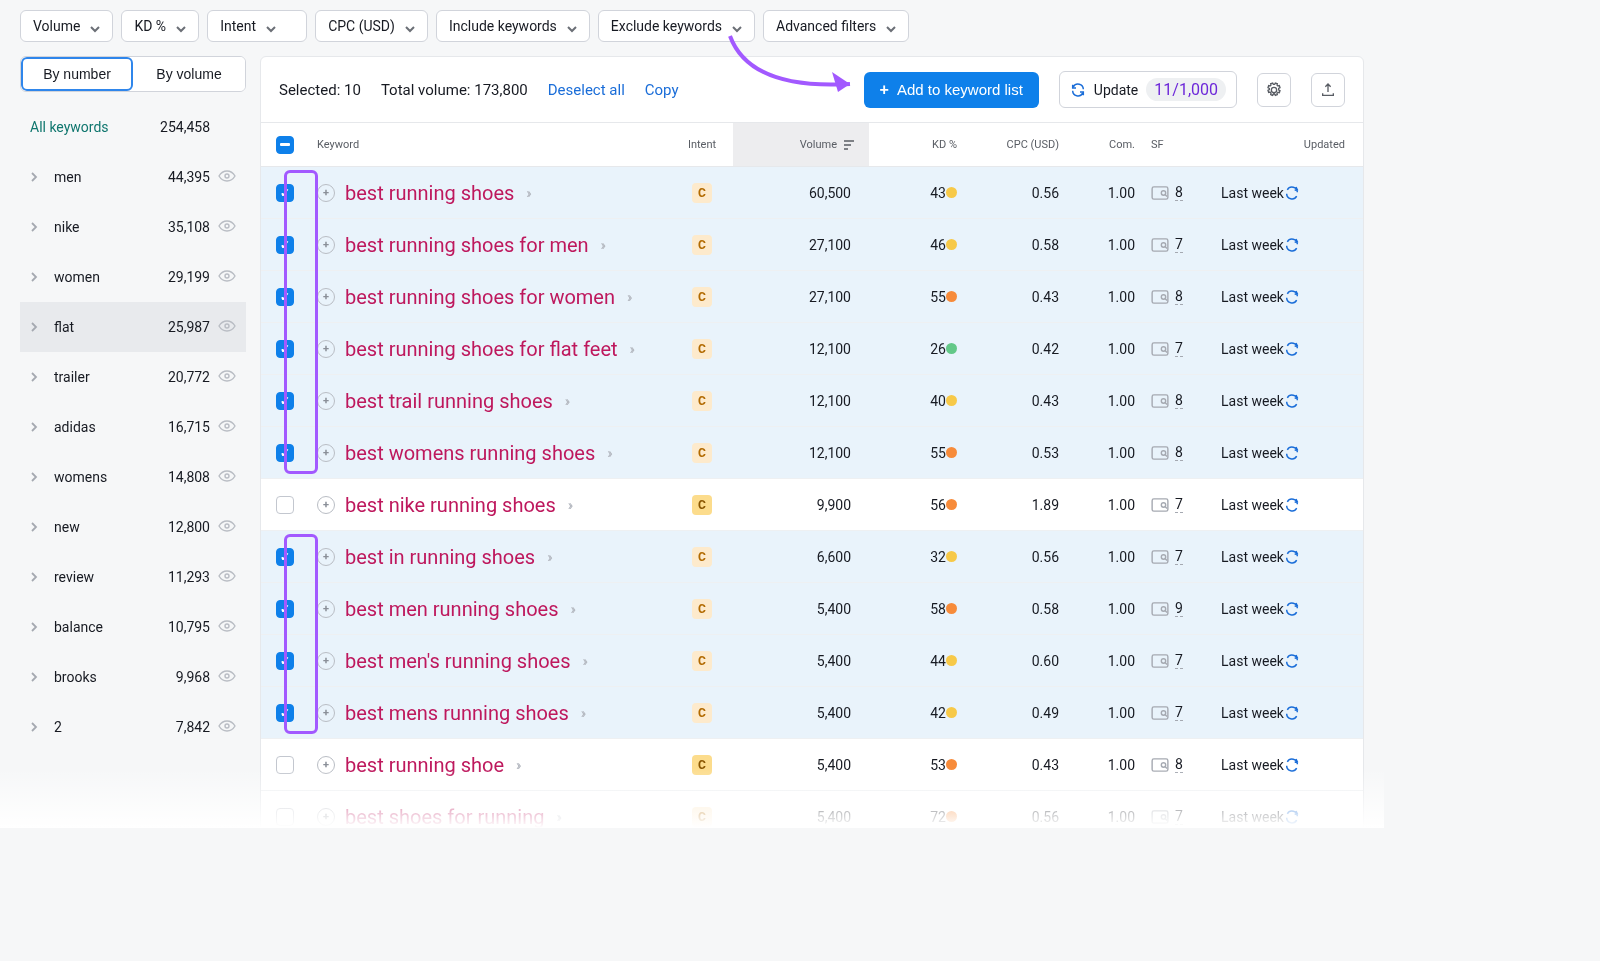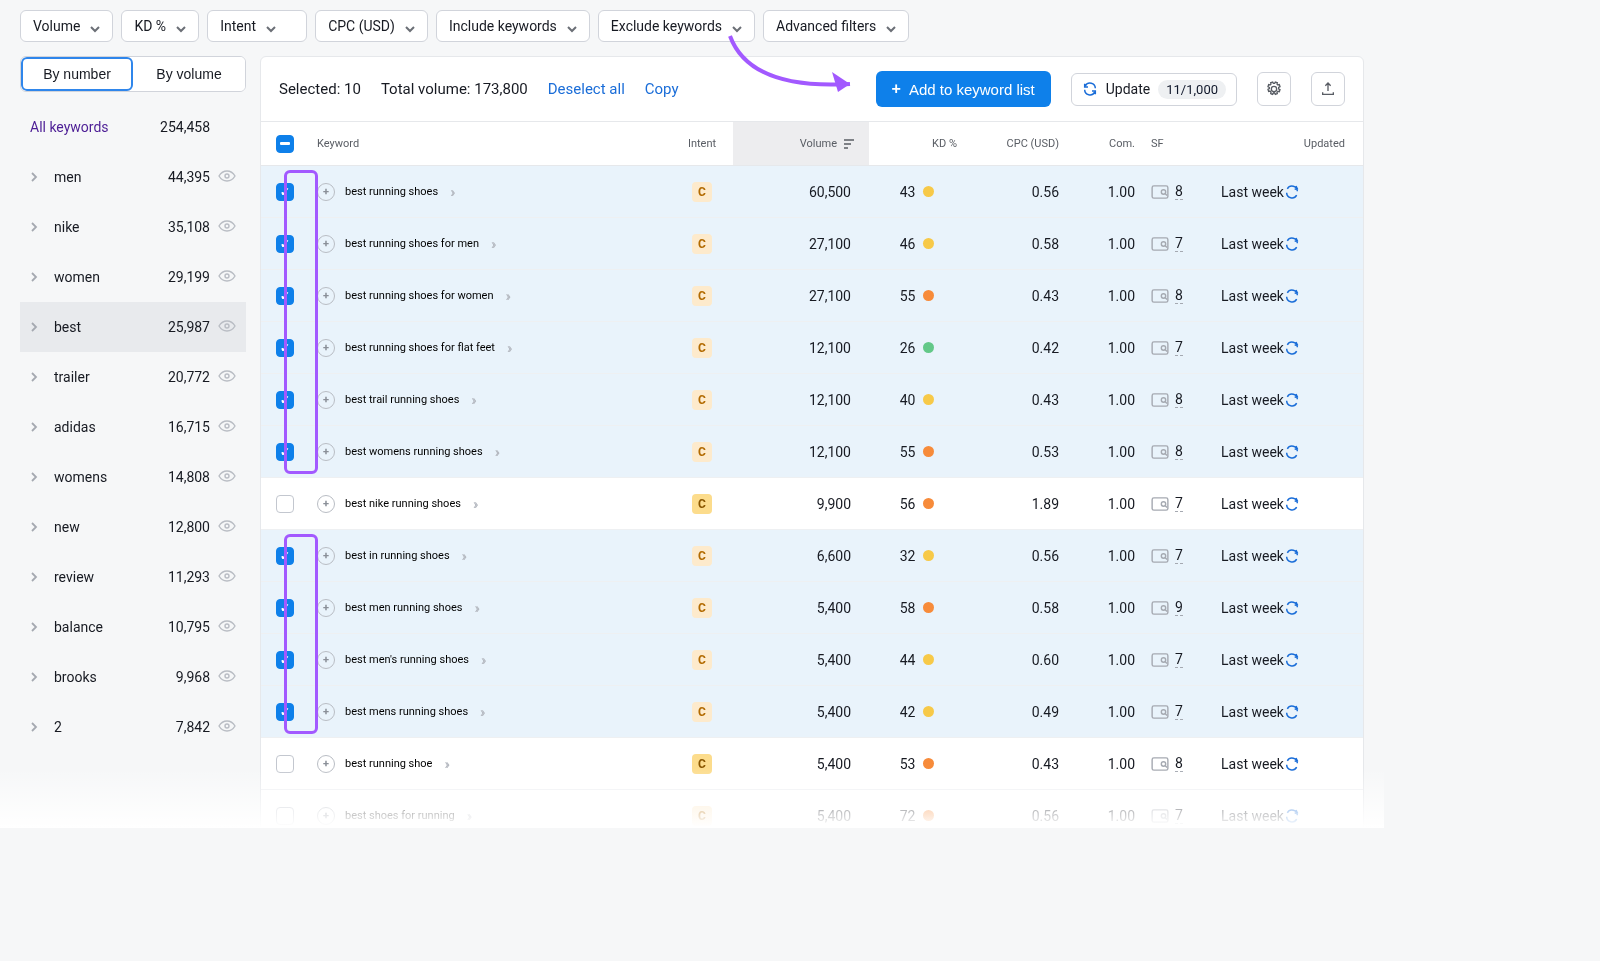--- a/index.html
+++ b/index.html
@@ -14,32 +14,32 @@
 .seg{display:flex;border:1px solid #d1d4db;border-radius:6px;overflow:hidden;background:#fff}
 .seg button{flex:1;padding:9px 0;font-size:14px;background:#fff;border:none;cursor:pointer;color:#171a22}
 .seg button.active{outline:2px solid #2f86eb;outline-offset:-2px;border-radius:6px}
 .klist{margin-top:10px}
 .krow{display:flex;align-items:center;height:50px;padding:0 10px;border-bottom:1px solid transparent;cursor:pointer}
 .krow .chevr{width:14px;margin-right:10px;color:#a5a9b1}
 .krow .kname{flex:1;font-size:14px;color:#171a22}
 .krow .kcount{color:#171a22;margin-right:8px}
 .krow .eye{color:#b9bdc4;width:18px;text-align:center}
 .krow.head{font-weight:400}
-.krow.head .kname{color:#4c1d95}
+.krow.head .kname{color:#0f766e}
 .krow.sel{background:#e8eaed}
 .main{flex:1;background:#fff;border:1px solid #e6e8eb;border-radius:6px;overflow:hidden;display:flex;flex-direction:column}
 .mbar{display:flex;align-items:center;padding:14px 18px;gap:20px;border-bottom:1px solid #e6e8eb}
 .mbar .grow{flex:1}
 .mbar .sel-txt{font-size:15px}
 .mbar .sel-txt b{font-weight:400}
 .mbar .link{color:#1a6dd8;font-size:15px;cursor:pointer}
 .mbar .primary{background:#0e80ea;color:#fff;border:none;border-radius:6px;padding:9px 16px;font-size:15px;display:inline-flex;align-items:center;gap:8px;cursor:pointer;font-weight:500}
 .mbar .primary .plus{font-size:16px;font-weight:600}
 .upd{display:inline-flex;align-items:center;gap:8px;border:1px solid #d1d4db;border-radius:6px;padding:6px 10px;cursor:pointer}
-.upd .pill-small{background:#eef0f2;border-radius:12px;padding:2px 8px;font-size:13px;color:#0f172a}
+.upd .pill-small{background:#eef0f2;border-radius:12px;padding:2px 8px;font-size:16px;color:#6d28d9}
 .iconbtn{width:34px;height:34px;border:1px solid #d1d4db;border-radius:6px;display:inline-flex;align-items:center;justify-content:center;cursor:pointer;background:#fff;color:#595d64}
 .thead{display:flex;align-items:center;height:44px;border-bottom:1px solid #e6e8eb;background:#fff;font-size:11px;color:#595d64}
 .thead .col{padding:0 8px}
 .thead .vol{background:#ededef;height:100%;display:flex;align-items:center;justify-content:flex-end;gap:6px;padding-right:14px}
 .col.cb{width:48px;display:flex;justify-content:center}
 .col.kw{flex:1;min-width:260px}
 .col.intent{width:62px;text-align:center}
 .col.vol{width:136px;text-align:right}
 .col.kd{width:96px;text-align:right}
 .col.cpc{width:102px;text-align:right}
@@ -49,26 +49,26 @@
 .trow{display:flex;align-items:center;height:52px;border-bottom:1px solid #eef0f2;background:#fff}
 .trow.ck{background:#e9f3fb}
 .trow .col{padding:0 8px}
 .cbox{width:18px;height:18px;border-radius:4px;border:1.5px solid #c3c7cf;display:inline-flex;align-items:center;justify-content:center;background:#fff}
 .cbox.on{background:#0e80ea;border-color:#0e80ea}
 .cbox.mixed{background:#0e80ea;border-color:#0e80ea}
 .cbox.on::after{content:"✓";color:#fff;font-size:12px;font-weight:700}
 .cbox.mixed::after{content:"";display:block;width:10px;height:2.5px;background:#fff;border-radius:1px}
 .kwcell{display:flex;align-items:center;gap:10px}
 .addc{width:18px;height:18px;border-radius:50%;border:1.5px solid #b9bdc4;display:inline-flex;align-items:center;justify-content:center;color:#8a8f98;font-size:11px;font-weight:700}
-.kwt{color:#000000;font-size:11px;cursor:pointer}
+.kwt{color:#be185d;font-size:20px;cursor:pointer}
 .arr2{color:#b3b7bf;font-size:14px;letter-spacing:-3px;margin-left:2px}
 .ibadge{width:20px;height:20px;border-radius:4px;display:inline-flex;align-items:center;justify-content:center;font-size:12px;font-weight:700}
 .ibadge.c1{background:#fdeacc;color:#b26a00}
 .ibadge.c2{background:#fcdc8c;color:#8a5600}
-.kdcell{display:flex;align-items:center;justify-content:center;gap:8px}
+.kdcell{display:flex;align-items:center;justify-content:flex-end;}
 .dot{width:11px;height:11px;border-radius:50%}
 .dot.y{background:#f7c948}
 .dot.o{background:#f78b3a}
 .dot.g{background:#63c888}
 .sfcell{display:flex;align-items:center;gap:6px}
 .sfic{width:18px;height:14px;color:#a5a9b1}
 .sfn{border-bottom:1px dashed #a5a9b1;color:#171a22}
 .updcell{display:flex;align-items:center;justify-content:flex-end;gap:0;color:#171a22;padding-right:18px}
 .refic{width:16px;height:16px;color:#1a6dd8}
 .sortic{width:12px;height:12px;color:#595d64}
@@ -168,21 +168,21 @@
               <span class="kcount">29,199</span>
               <span class="eye"><svg width="18" height="12" viewBox="0 0 18 12">
                   <path d="M9 1C4 1 1 6 1 6s3 5 8 5 8-5 8-5-3-5-8-5z" fill="none" stroke="currentColor" stroke-width="1.4"></path>
                   <circle cx="9" cy="6" r="2" fill="none" stroke="currentColor" stroke-width="1.4"></circle>
                 </svg></span>
             </div>
             <div class="krow sel">
               <span class="chevr"><svg width="8" height="10" viewBox="0 0 8 10">
                   <path d="M2 1l4 4-4 4" fill="none" stroke="currentColor" stroke-width="1.8"></path>
                 </svg></span>
-              <span class="kname">best</span>
+              <span class="kname">flat</span>
               <span class="kcount">25,987</span>
               <span class="eye"><svg width="18" height="12" viewBox="0 0 18 12">
                   <path d="M9 1C4 1 1 6 1 6s3 5 8 5 8-5 8-5-3-5-8-5z" fill="none" stroke="currentColor" stroke-width="1.4"></path>
                   <circle cx="9" cy="6" r="2" fill="none" stroke="currentColor" stroke-width="1.4"></circle>
                 </svg></span>
             </div>
             <div class="krow">
               <span class="chevr"><svg width="8" height="10" viewBox="0 0 8 10">
                   <path d="M2 1l4 4-4 4" fill="none" stroke="currentColor" stroke-width="1.8"></path>
                 </svg></span>

